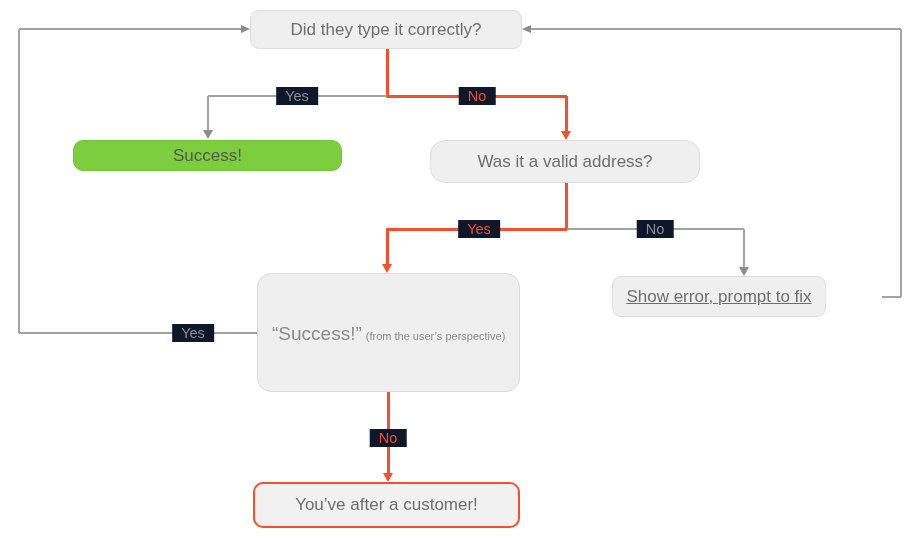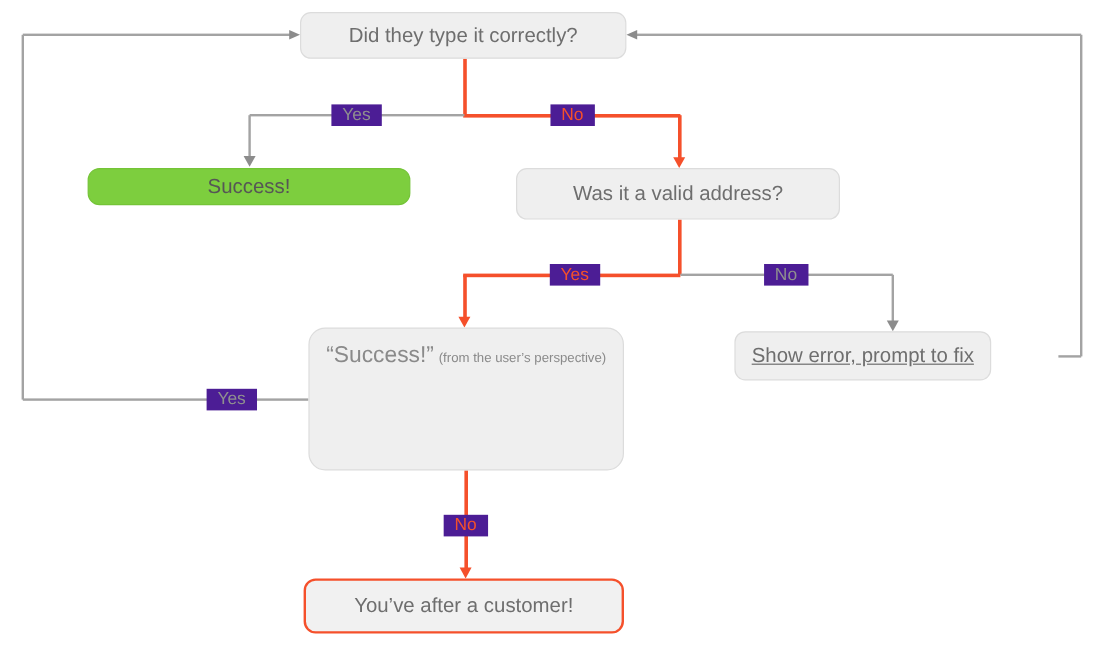--- a/index.html
+++ b/index.html
@@ -13,41 +13,41 @@
     background:#efefef;border:1px solid #dcdcdc;border-radius:9px;
     color:#6e6e6e;font-size:17px;
   }
   .node-green{
     background:#7dce3e;border:1px solid #74c437;border-radius:10px;color:#565656;
   }
   .node-lost{
     background:#f1f1f1;border:2.5px solid #f5502b;border-radius:10px;color:#6e6e6e;
   }
   .node-big{
-    flex-direction:column;justify-content:flex-start;border-radius:14px;padding:12px 14px 10px 14px;
+    flex-direction:row;justify-content:flex-start;border-radius:14px;padding:12px 14px 10px 14px;
   }
   .node-big .title-line{color:#8a8a8a;white-space:nowrap;}
   .node-big .title-line .t1{font-size:19px;}
   .node-big .title-line .t2{font-size:11px;margin-left:4px;}
   .node-big .body{font-size:12.5px;line-height:1.45;color:#8f8f8f;margin-top:4px;}
   
   .hl,.vl{position:absolute;}
   .hl.gray{height:1.5px;background:#a3a3a3;}
   .vl.gray{width:1.5px;background:#a3a3a3;}
   .hl.red{height:2.5px;background:#f5502b;}
   .vl.red{width:2.5px;background:#f5502b;}
   
   .arr{position:absolute;width:0;height:0;}
   .arr.down.gray{border-left:5px solid transparent;border-right:5px solid transparent;border-top:9px solid #8c8c8c;}
   .arr.down.red{border-left:5px solid transparent;border-right:5px solid transparent;border-top:9px solid #f5502b;}
   .arr.right.gray{border-top:4.5px solid transparent;border-bottom:4.5px solid transparent;border-left:9px solid #8c8c8c;}
   .arr.left.gray{border-top:4.5px solid transparent;border-bottom:4.5px solid transparent;border-right:9px solid #8c8c8c;}
   
   .elabel{
-    position:absolute;transform:translate(-50%,-50%);background:#4c1d95;
+    position:absolute;transform:translate(-50%,-50%);background:#0f172a;
     padding:1px 9px;font-size:14.5px;white-space:nowrap;
   }
   .elabel.gray{color:#8f8f8f;}
   .elabel.red{color:#f5502b;}
 </style>
 </head>
 <body>
 
 <div id="canvas">
 
@@ -90,21 +90,21 @@
   <span class="elabel red" style="left:388px;top:438px;">No</span>
 
   <div class="node" style="left:250px;top:10px;width:272px;height:39px;">
     <span>Did they type it correctly?</span>
   </div>
 
   <div class="node node-green" style="left:73px;top:140px;width:269px;height:31px;">
     <span>Success!</span>
   </div>
 
-  <div class="node" style="left:430px;top:140px;width:270px;height:43px;">
+  <div class="node" style="left:430px;top:140px;width:270px;height:43px;border-radius:15px;">
     <span>Was it a valid address?</span>
   </div>
 
   <div class="node node-big" style="left:257px;top:273px;width:263px;height:119px;">
     <div class="title-line">
       <span class="t1">“Success!”</span><span class="t2">(from the user’s perspective)</span>
     </div>
   </div>
 
   <div class="node" style="left:612px;top:276px;width:214px;height:41px;text-decoration:underline;">

